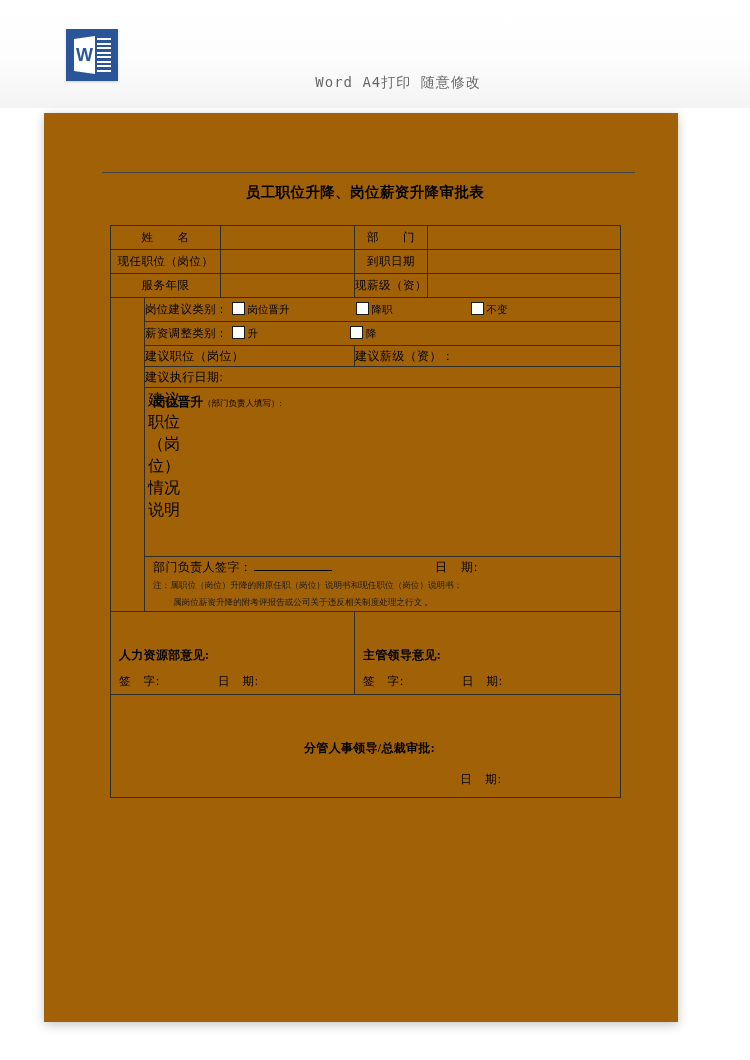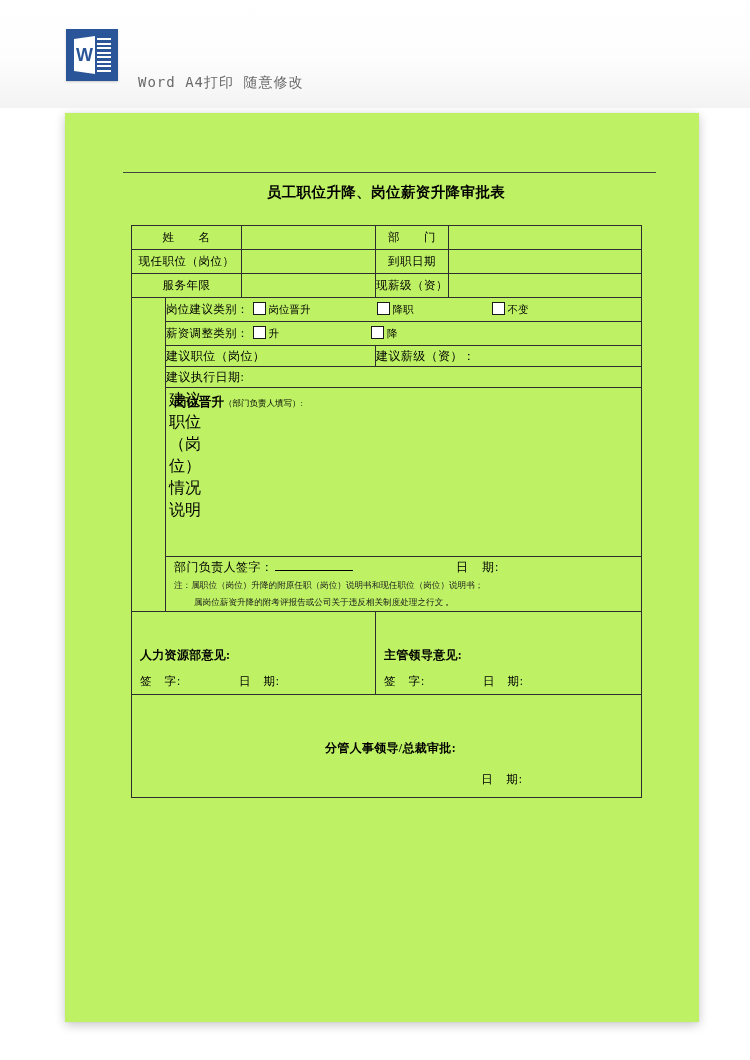--- a/index.html
+++ b/index.html
@@ -87,35 +87,36 @@
     letter-spacing: 0.5px;
     color: #1a1a1a;
     white-space: nowrap;
     overflow: hidden;
   }
   .banner-sub {
     position: absolute;
     left: 138px;
     top: 74px;
     width: 520px;
+    text-align: center;
     font-family: "DejaVu Sans Mono", "Liberation Mono", monospace;
     font-size: 14px;
     letter-spacing: 1px;
     color: #6a6a6a;
     white-space: nowrap;
   }
 
   
   .paper-shadow {
     position: absolute;
-    left: 65px;
+    left: 44px;
     top: 113px;
     width: 634px;
     height: 909px;
-    background: #bef264;
+    background: #a16207;
     box-shadow: 0 3px 10px rgba(0,0,0,0.22), 0 0 1px rgba(0,0,0,0.10);
   }
 
   .doc {
     position: absolute;
     left: 0; top: 0;
     width: 642px;
     height: 909px;
   }
 

